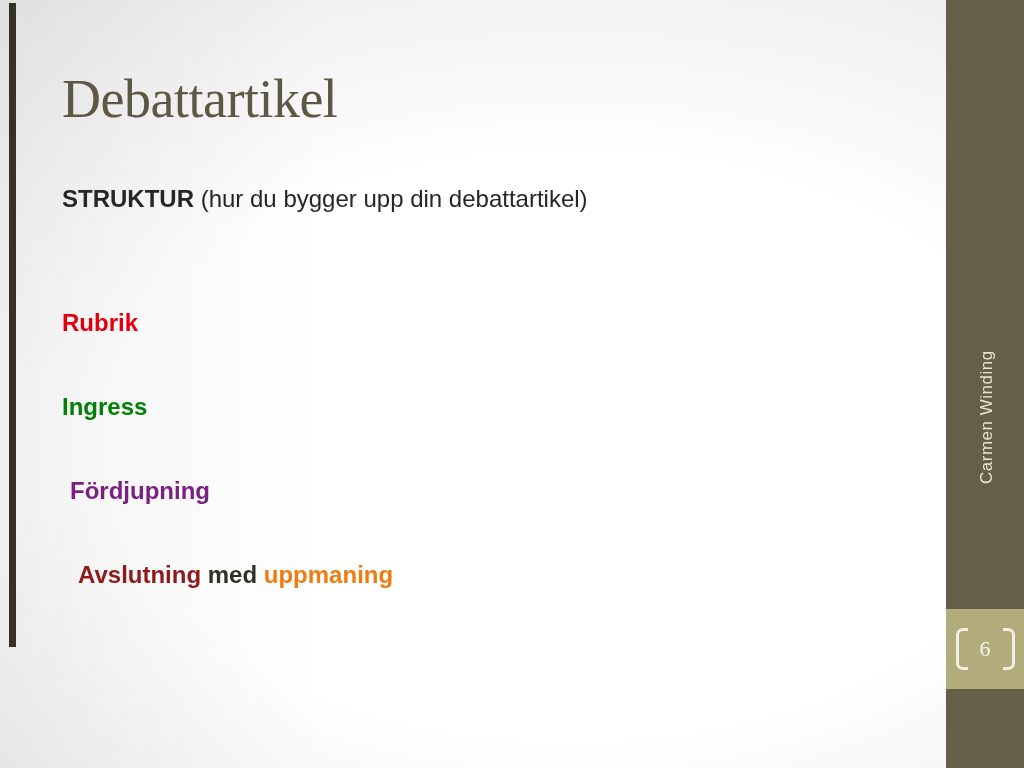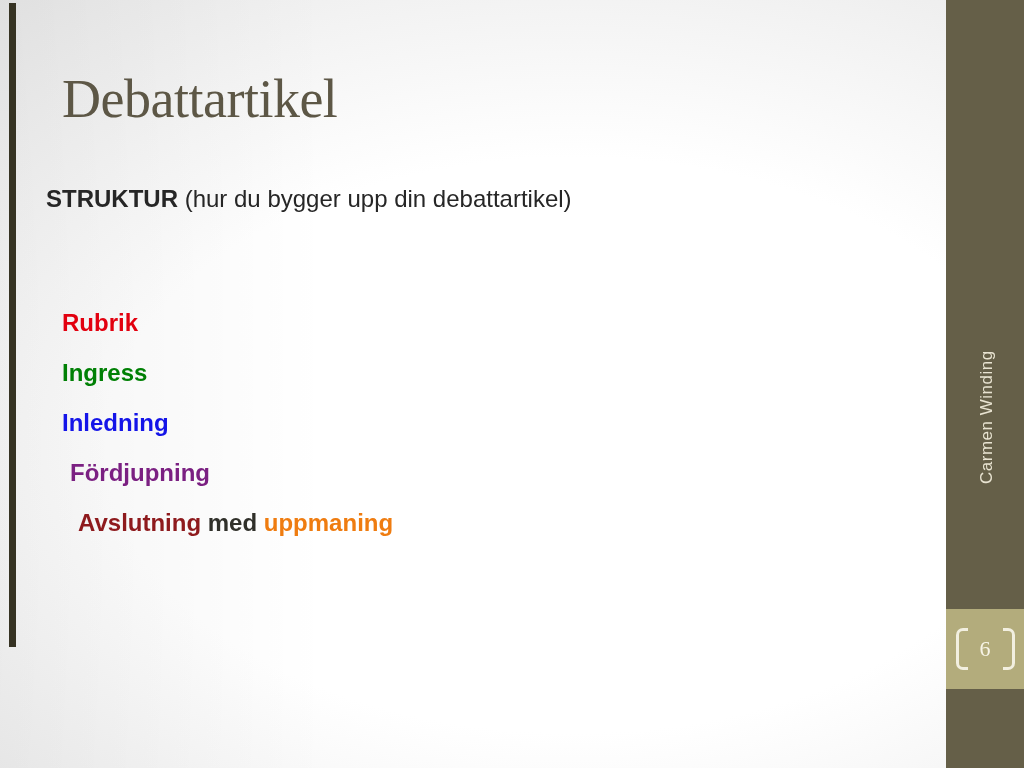--- a/index.html
+++ b/index.html
@@ -44,48 +44,47 @@
     font-size:22px;color:#f7f4e6;margin:0 12px;line-height:1;
     font-family:"Liberation Serif",serif;
   }
   
   .title{
     position:absolute;left:62px;top:68px;
     font-family:"Liberation Serif",serif;font-size:54px;line-height:1.15;
     letter-spacing:-0.5px;
   }
   .subtitle{
-    position:absolute;left:46px;top:185px;
+    position:absolute;left:62px;top:185px;
     font-size:24px;line-height:1.2;color:#262626;
   }
   .subtitle .b{font-weight:bold;}
   .items{
     position:absolute;left:62px;top:308px;
-    display:flex;flex-direction:column;gap:21px;
+    display:flex;flex-direction:column;gap:55px;
     font-size:24px;font-weight:bold;line-height:29px;
   }
   .items .seg{white-space:pre-wrap;}
 </style>
 </head>
 <body>
 
 <div class="slide">
 
   <div class="left-rule" style="background: rgb(54, 51, 35);"></div>
 
   <h1 class="title" style="margin: 0px; font-weight: normal; color: rgb(93, 87, 70);">Debattartikel</h1>
 
   <div class="subtitle">
     <span class="b">STRUKTUR</span><span> (hur du bygger upp din debattartikel)</span>
   </div>
 
   <div class="items">
       <div><span class="seg" style="color: rgb(226, 0, 15);">Rubrik</span></div>
       <div><span class="seg" style="color: rgb(0, 128, 5); margin-top: 12px;">Ingress</span></div>
-      <div><span class="seg" style="color: rgb(20, 20, 232);">Inledning</span></div>
       <div><span class="seg" style="color: rgb(123, 32, 130); margin-left: 8px;">Fördjupning</span></div>
       <div><span class="seg" style="color: rgb(142, 26, 29); margin-left: 16px;">Avslutning </span><span class="seg" style="color: rgb(48, 48, 42);">med </span><span class="seg" style="color: rgb(239, 124, 16);">uppmaning</span></div>
     </div>
 
   <div class="sidebar" style="background: rgb(101, 95, 72);"></div>
 
   <div class="author" style="color: rgb(232, 227, 209);">Carmen Winding</div>
 
   <div class="page-box" style="background: rgb(179, 172, 124);">
     <span class="bracket l"></span>

